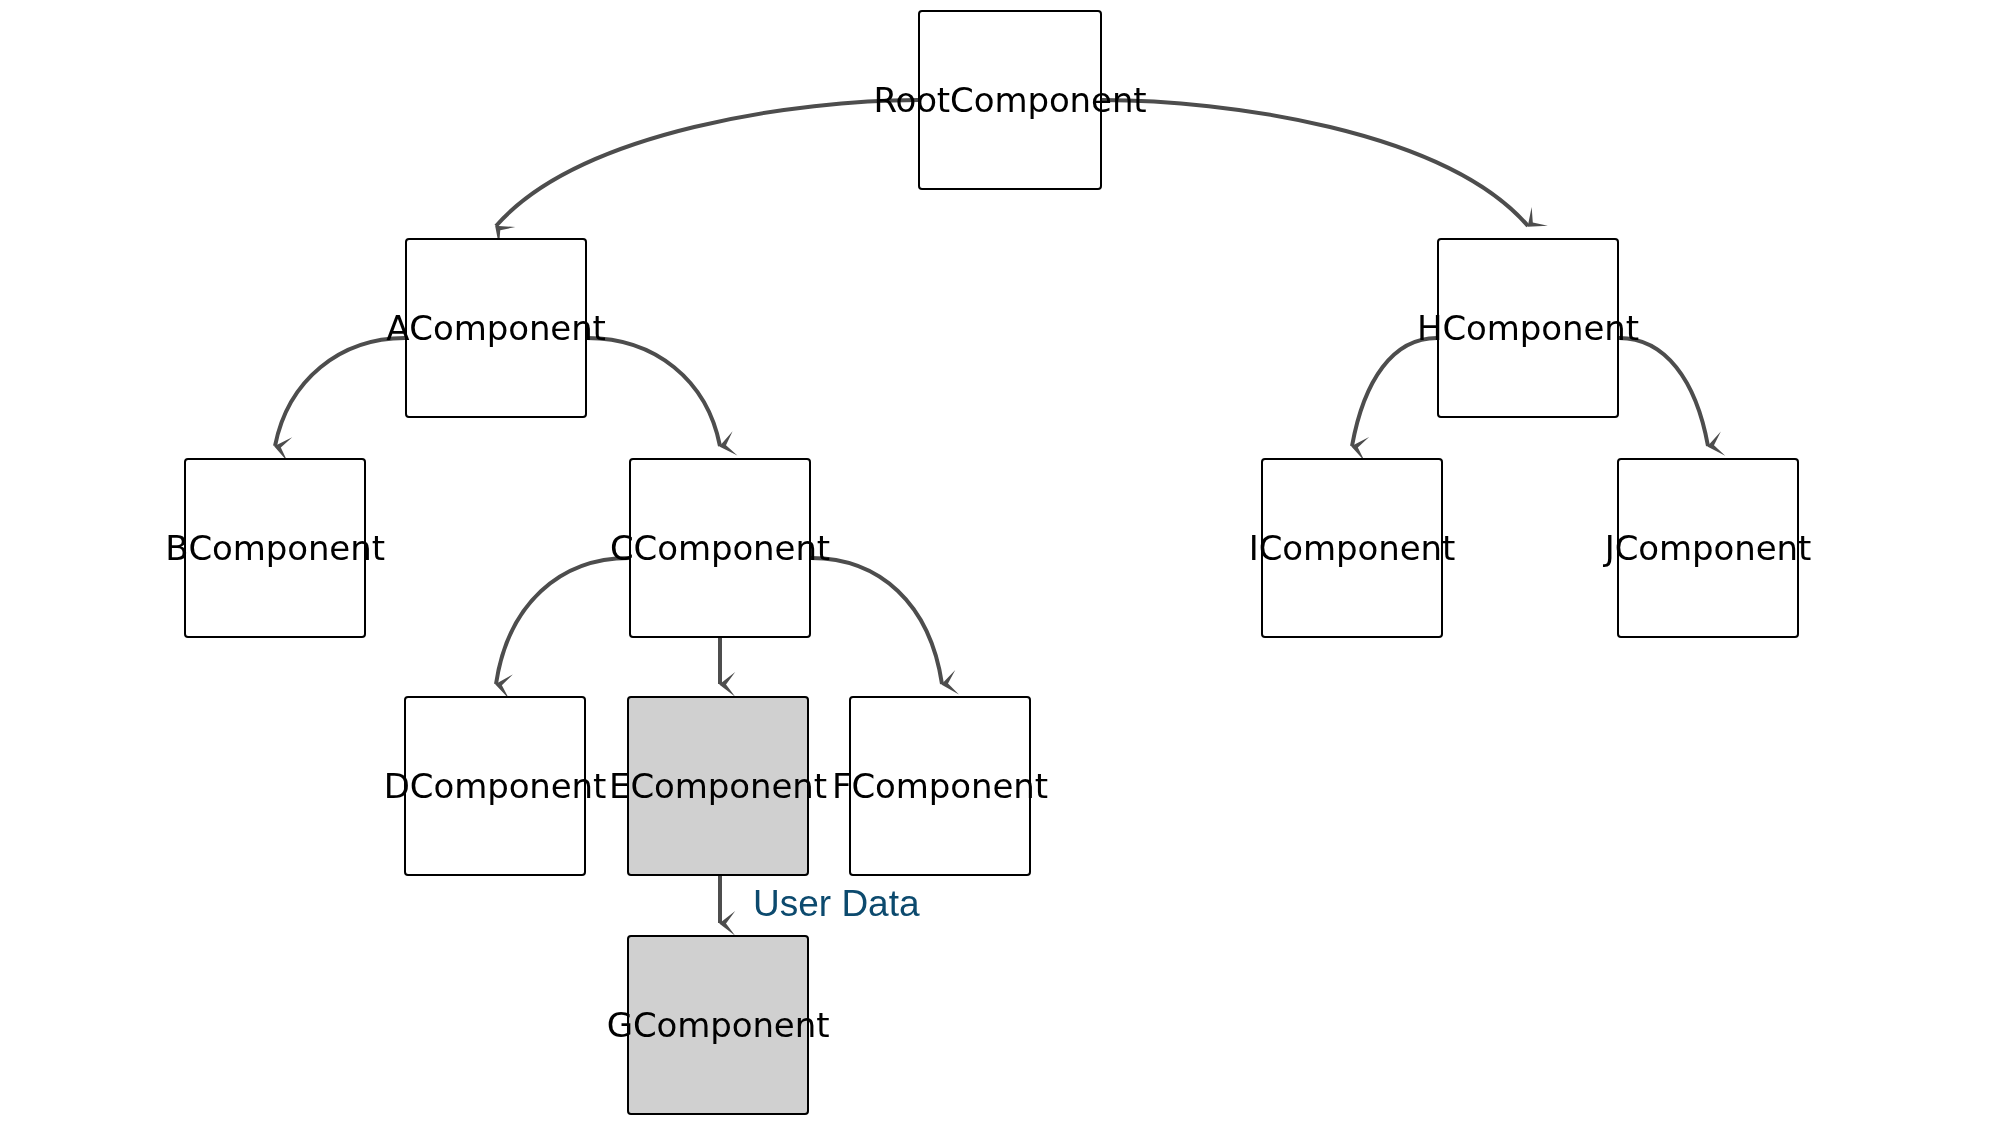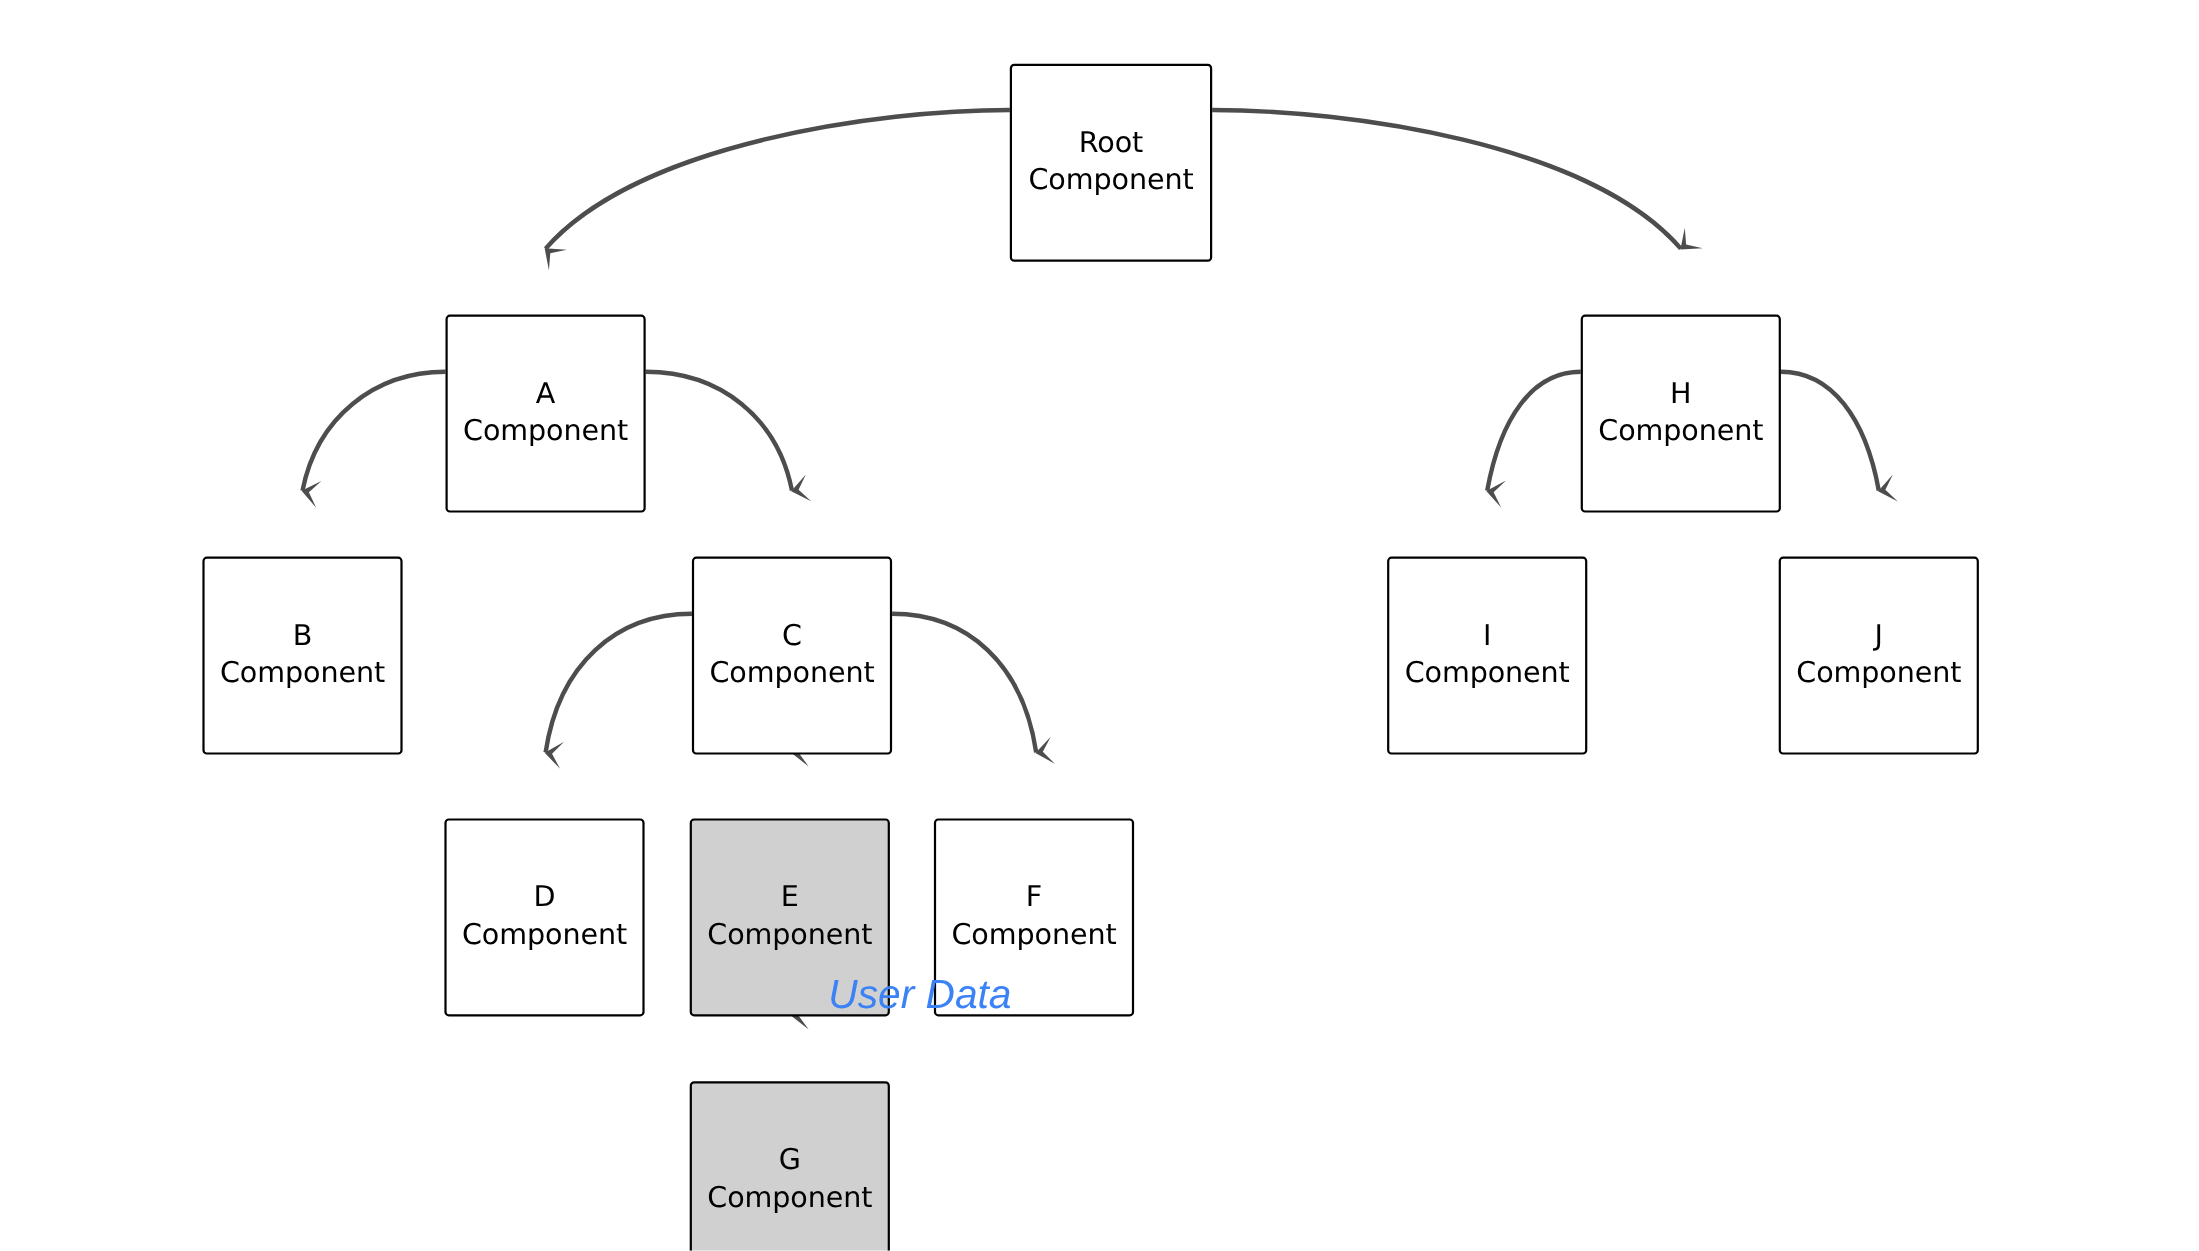--- a/index.html
+++ b/index.html
@@ -26,45 +26,43 @@
     height: 1137px;
     pointer-events: none;
   }
   .node {
     position: absolute;
     box-sizing: border-box;
     border: 2.2px solid #000000;
     border-radius: 4px;
     background: #ffffff;
     display: flex;
-    flex-direction: column;
+    flex-direction: row;
     align-items: center;
     justify-content: center;
     line-height: 1.30;
     color: #000000;
     font-family: "DejaVu Sans", sans-serif;
-    font-size: 26px;
+    font-size: 34px;
     letter-spacing: -0.1px;
-    margin-top: 48px;
   }
   .node.shaded {
     background: #d0d0d0;
   }
   .node .line {
     display: block;
     white-space: nowrap;
   }
   .edge-label {
     position: absolute;
     font-family: "Liberation Sans", sans-serif;
     font-size: 37px;
-    color: #3b82f6;
+    color: #0c4a6e;
     white-space: nowrap;
     letter-spacing: 0px;
-    font-style: italic;
   }
 </style>
 </head>
 <body>
 
 <div id="canvas">
 
   <svg id="edge-layer" viewBox="0 0 1999 1137" xmlns="http://www.w3.org/2000/svg">
     <defs>
       <marker id="arrowhead" markerWidth="11" markerHeight="11" refX="3.2" refY="4.4" orient="auto" markerUnits="strokeWidth">

